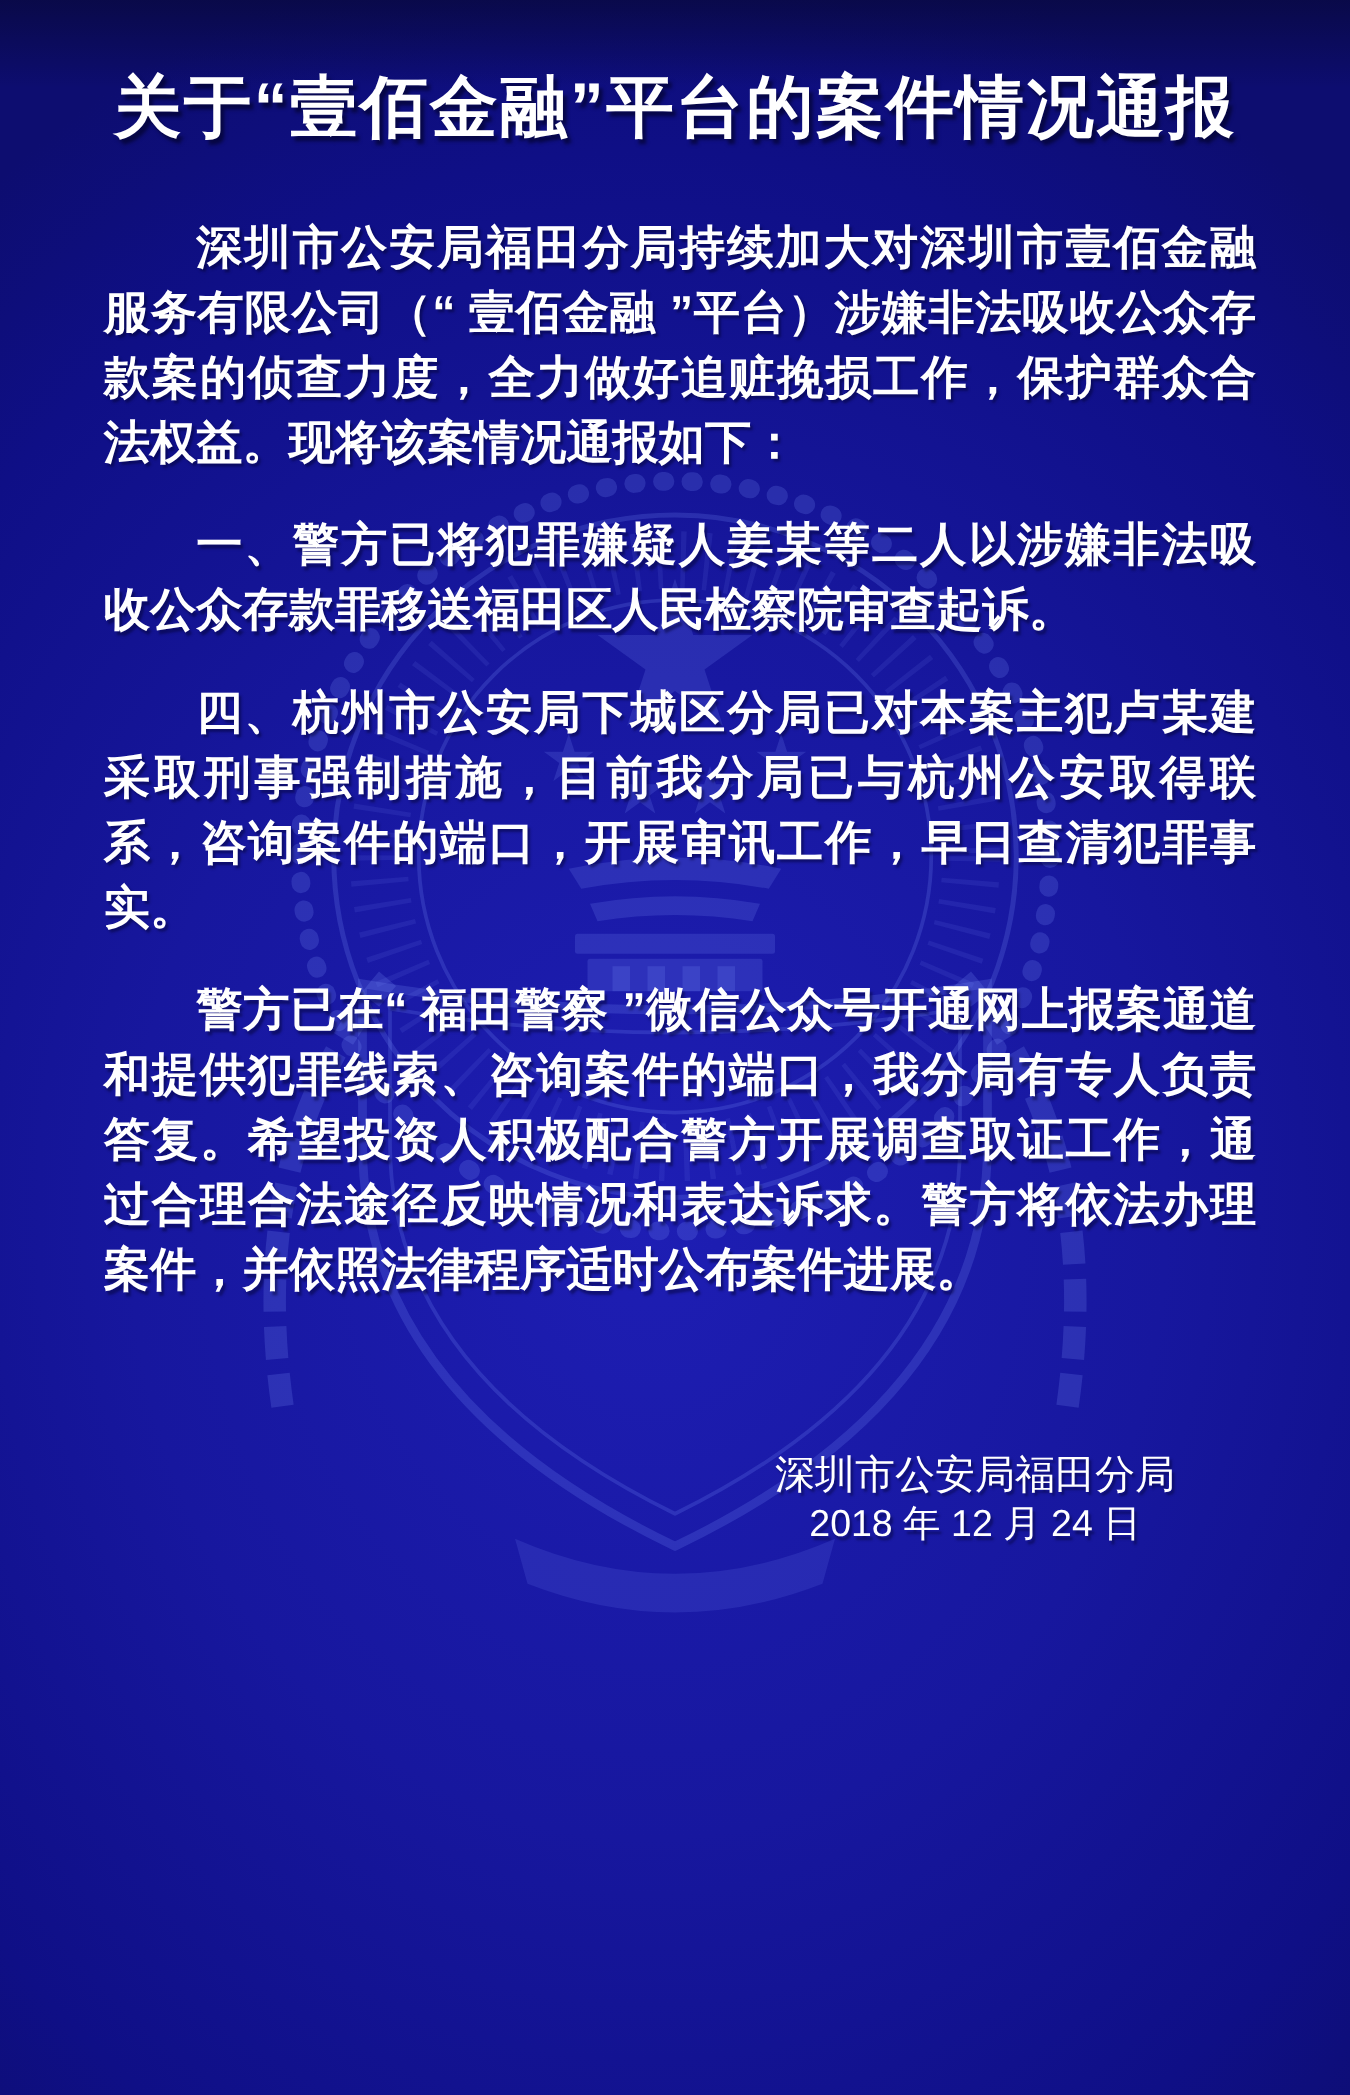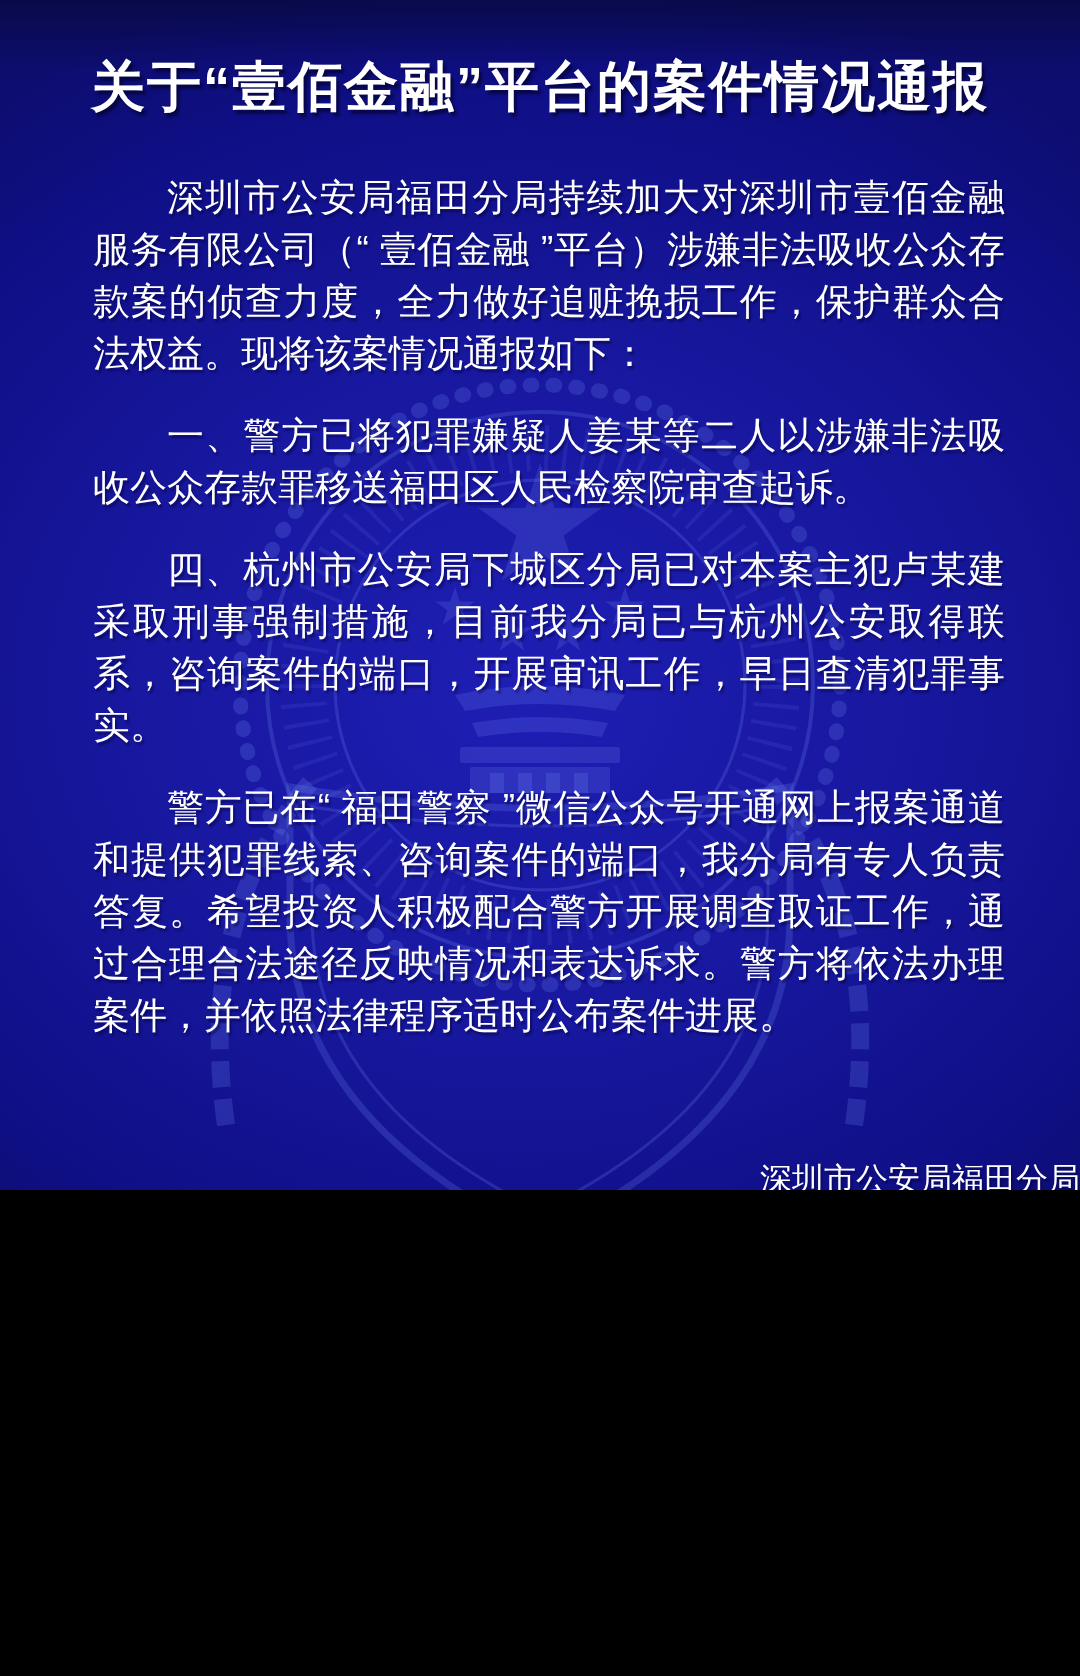--- a/index.html
+++ b/index.html
@@ -4,21 +4,21 @@
 <style>
   html, body {
     margin: 0;
     padding: 0;
     background: #000;
     font-family: "Liberation Sans", "DejaVu Sans", sans-serif;
   }
   .page {
     position: relative;
     width: 1080px;
-    height: 1190px;
+    height: 1676px;
     overflow: hidden;
     color: #ffffff;
     background:
       linear-gradient(180deg, rgba(8,8,60,0.75) 0px, rgba(8,8,60,0.0) 70px),
       radial-gradient(ellipse 80% 62% at 48% 58%,
         var(--bg-center, #1e1eb4) 0%,
         #17179e 48%,
         var(--bg-edge, #0f0f86) 82%,
         #0d0d70 100%);
   }
@@ -48,34 +48,36 @@
   .body {
     position: relative;
     margin: 52px 75px 0 75px;
     font-size: 37px;
     line-height: 52px;
     text-align: justify;
     text-shadow: 2px 3px 2px rgba(0,0,40,0.45);
     z-index: 2;
   }
   .body p {
-    margin: 0 0 30px 18px;
+    margin: 0 0 30px 8px;
     text-indent: 2em;
+    font-weight: bold;
   }
   .body p:last-child { margin-bottom: 0; }
   
   .signature {
     position: relative;
     margin-top: 116px;
     z-index: 2;
   }
   .sign-inner {
     width: fit-content;
     margin-left: auto;
-    text-align: right;
+    margin-right: 140px;
+    text-align: center;
     text-shadow: 2px 3px 2px rgba(0,0,40,0.45);
   }
   .sign-issuer {
     font-size: 32px;
     line-height: 42px;
   }
   .sign-date {
     font-size: 30px;
     line-height: 40px;
   }

